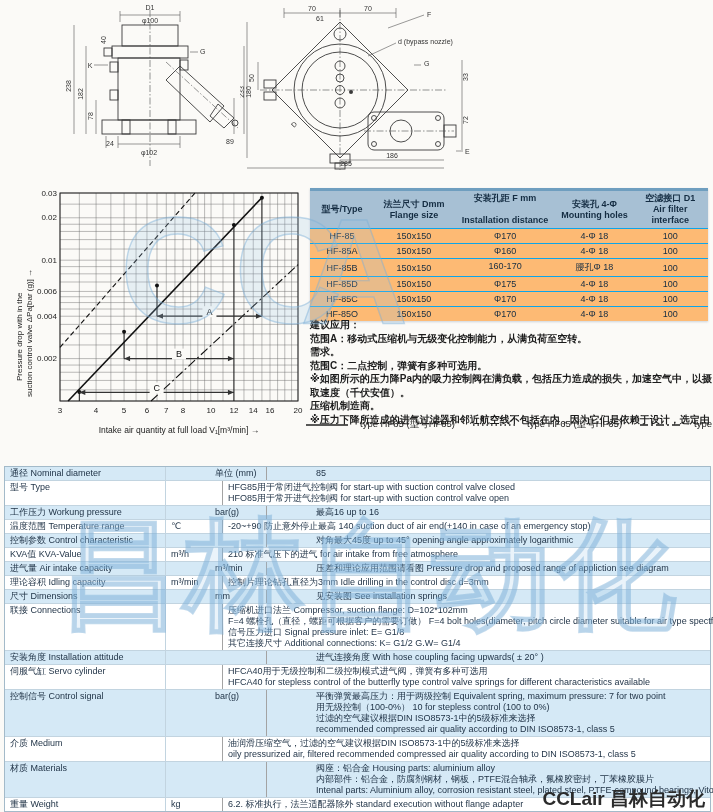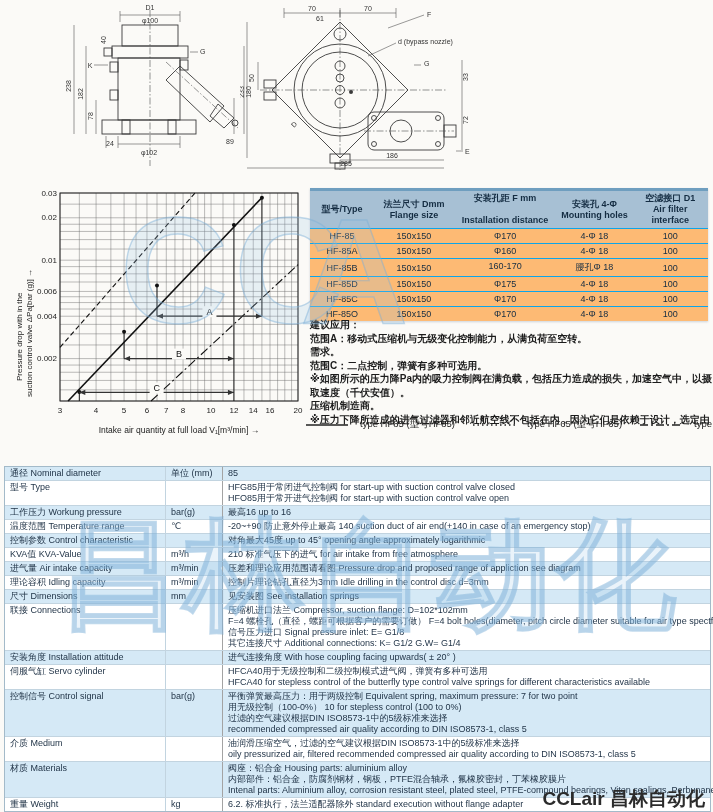--- a/index.html
+++ b/index.html
@@ -36,21 +36,21 @@
   .legend-row{position:absolute;left:306px;top:418px;width:407px;display:flex;gap:18px;
               font-size:9.5px;color:#222;align-items:center;}
   .legend-item{display:flex;align-items:center;gap:12px;white-space:nowrap;}
   .legend-item svg{display:block;}
 
   
   .spec-table{position:absolute;left:4px;top:466px;width:705px;border:1px solid #a3bac9;
               font-size:9px;color:#1d3044;background:#fff;}
   .spec-row{display:flex;border-bottom:1px solid #c2d4e0;}
   .spec-row:last-child{border-bottom:none;}
-  .spec-row.blue{background:#d5e9f6;}
+  .spec-row.blue{background:#d5e9f6;gap:44px;}
   .sc{padding:1px 5px;line-height:11px;}
   .sc.name{width:150px;flex:none;border-right:1px solid #c2d4e0;}
   .sc.unit{width:46px;flex:none;border-right:1px solid #a3a3a3;}
   .sc.val{flex:1;}
   .vl{white-space:nowrap;overflow:hidden;}
 
   
   .wm-outline{position:absolute;font-weight:bold;color:rgba(150,195,230,0.20);
               -webkit-text-stroke:1.4px rgba(125,175,215,0.45);pointer-events:none;
               font-family:"Liberation Sans",sans-serif;letter-spacing:6px;}

